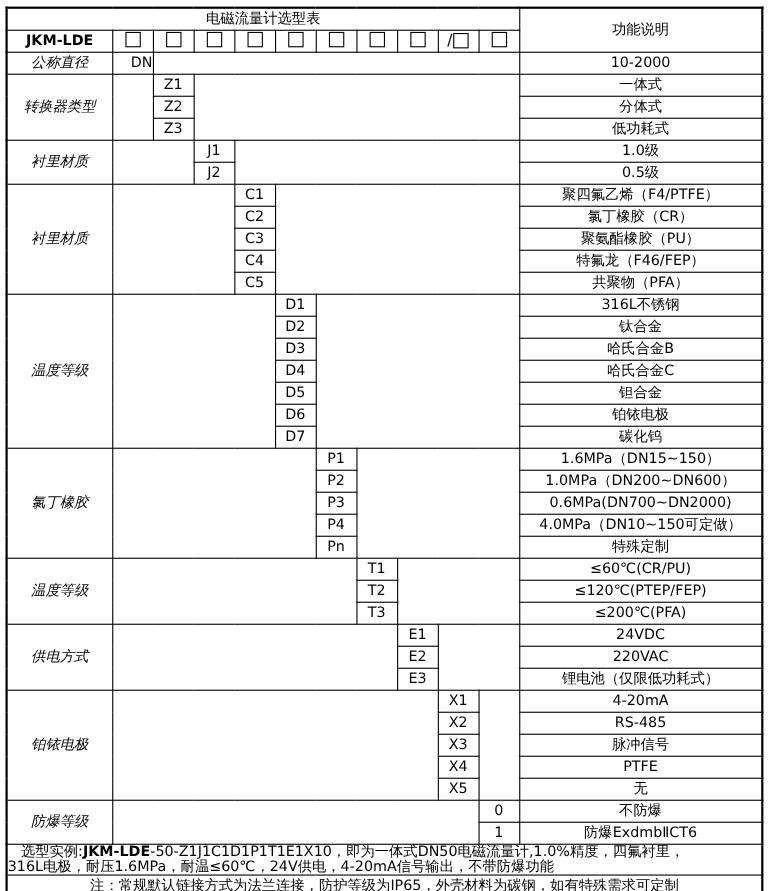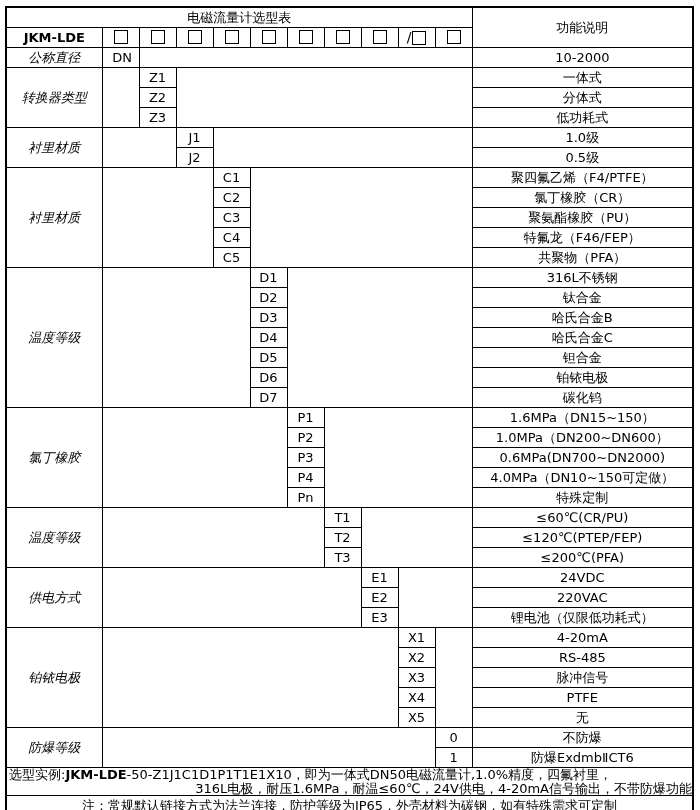--- a/index.html
+++ b/index.html
@@ -21,33 +21,33 @@
     line-height:1.05;
     height:19px;
     overflow:hidden;
     white-space:nowrap;
   }
   td.title{font-size:14px;height:20px;margin-top:28px;}
   td.fnhead{font-size:14px;}
   td.model{font-weight:bold;text-align:left;padding-left:7px;font-size:13px;height:20px;}
   td.lbl{font-size:14px;font-style:italic;}
   td.code{font-size:13px;}
-  td.code.left{text-align:center;padding-left:3px;margin-left:20px;}
+  td.code.left{text-align:right;padding-left:3px;margin-left:20px;}
   td.desc{font-size:13px;}
   .cb{
     display:inline-block;
     width:12px;height:12px;
     border:1px solid #000;
     vertical-align:middle;
     margin-top:-2px;
   }
   .slash{font-size:14px;margin-right:1px;}
   td.example{height:54px;white-space:normal;font-size:14px;line-height:1.55;padding:2px 4px;}
-  td.example .l1{text-align:left;padding-left:2px;}
-  td.example .l2{text-align:right;}
+  td.example .l1{text-align:left;padding-left:12px;}
+  td.example .l2{text-align:left;}
   td.note{height:23px;text-align:left;font-size:14px;padding:1px 2px 1px 4px;}
   .b{font-weight:bold;}
 </style>
 </head>
 <body>
 
 <div class="wrap">
 <table class="spec">
   <colgroup>
     <col style="width:96px">

